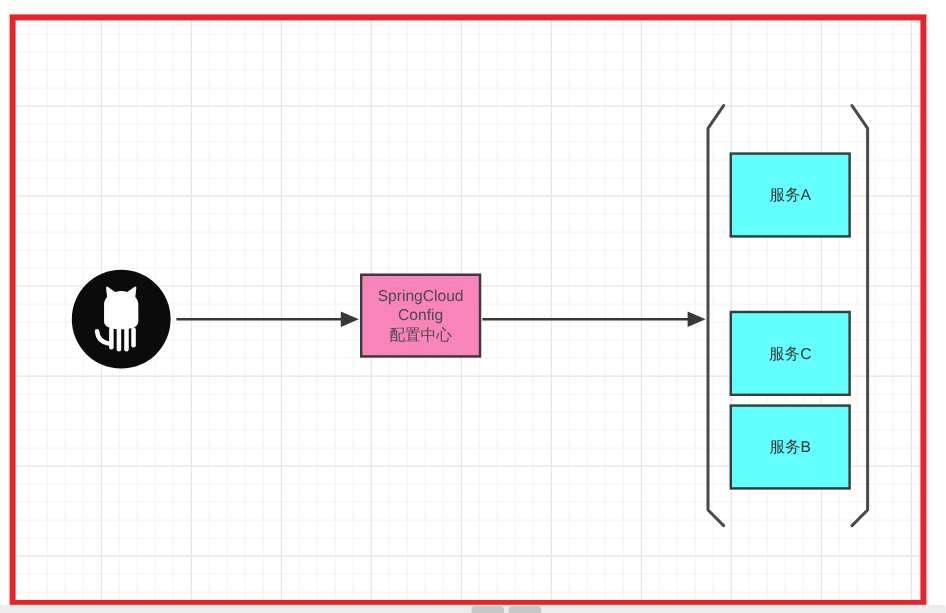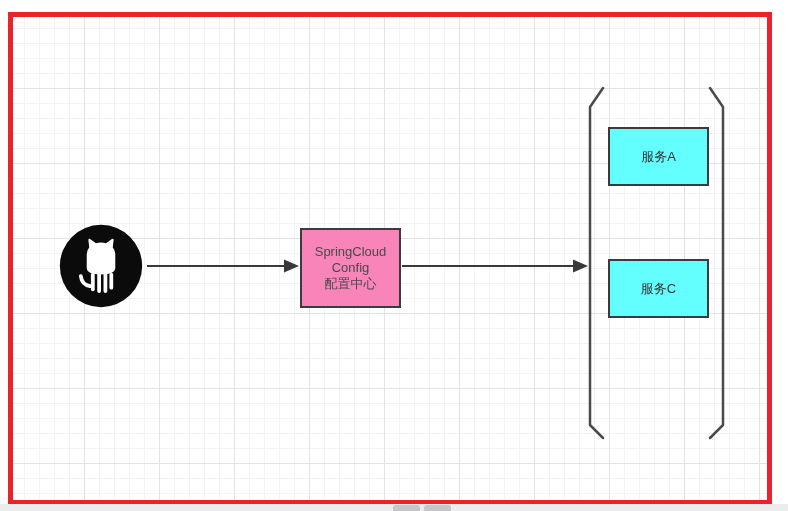--- a/index.html
+++ b/index.html
@@ -62,27 +62,27 @@
     flex-direction: column;
     align-items: center;
     justify-content: center;
     text-align: center;
     color: #3d3d3d;
     font-size: 13px;
     line-height: 16px;
   }
   .node.config {
     left: 300px; top: 228px;
-    width: 101px; height: 80px;
+    width: 101px; height: 70px;
     background: #f884ba;
     color: #4a4a4a;
   }
   .node.service {
     left: 608px;
-    width: 101px; height: 59px;
+    width: 101px; height: 71px;
     background: #63ffff;
     color: #333333;
   }
   .node.service.s0 { top: 127px; }
   .node.service.s1 { top: 231px; margin-top: 28px; }
   .node.service.s2 { top: 337px; }
 
   .github-node {
     position: absolute;
     left: 59px; top: 224px;
@@ -139,14 +139,17 @@
     <span>Config</span>
     <span>配置中心</span>
   </div>
 
   <div class="node service s0">
     <span>服务A</span>
   </div>
   <div class="node service s1">
     <span>服务C</span>
   </div>
+  <div class="node service s2">
+    <span>服务B</span>
+  </div>
 
 </div>
 
 </body></html>

